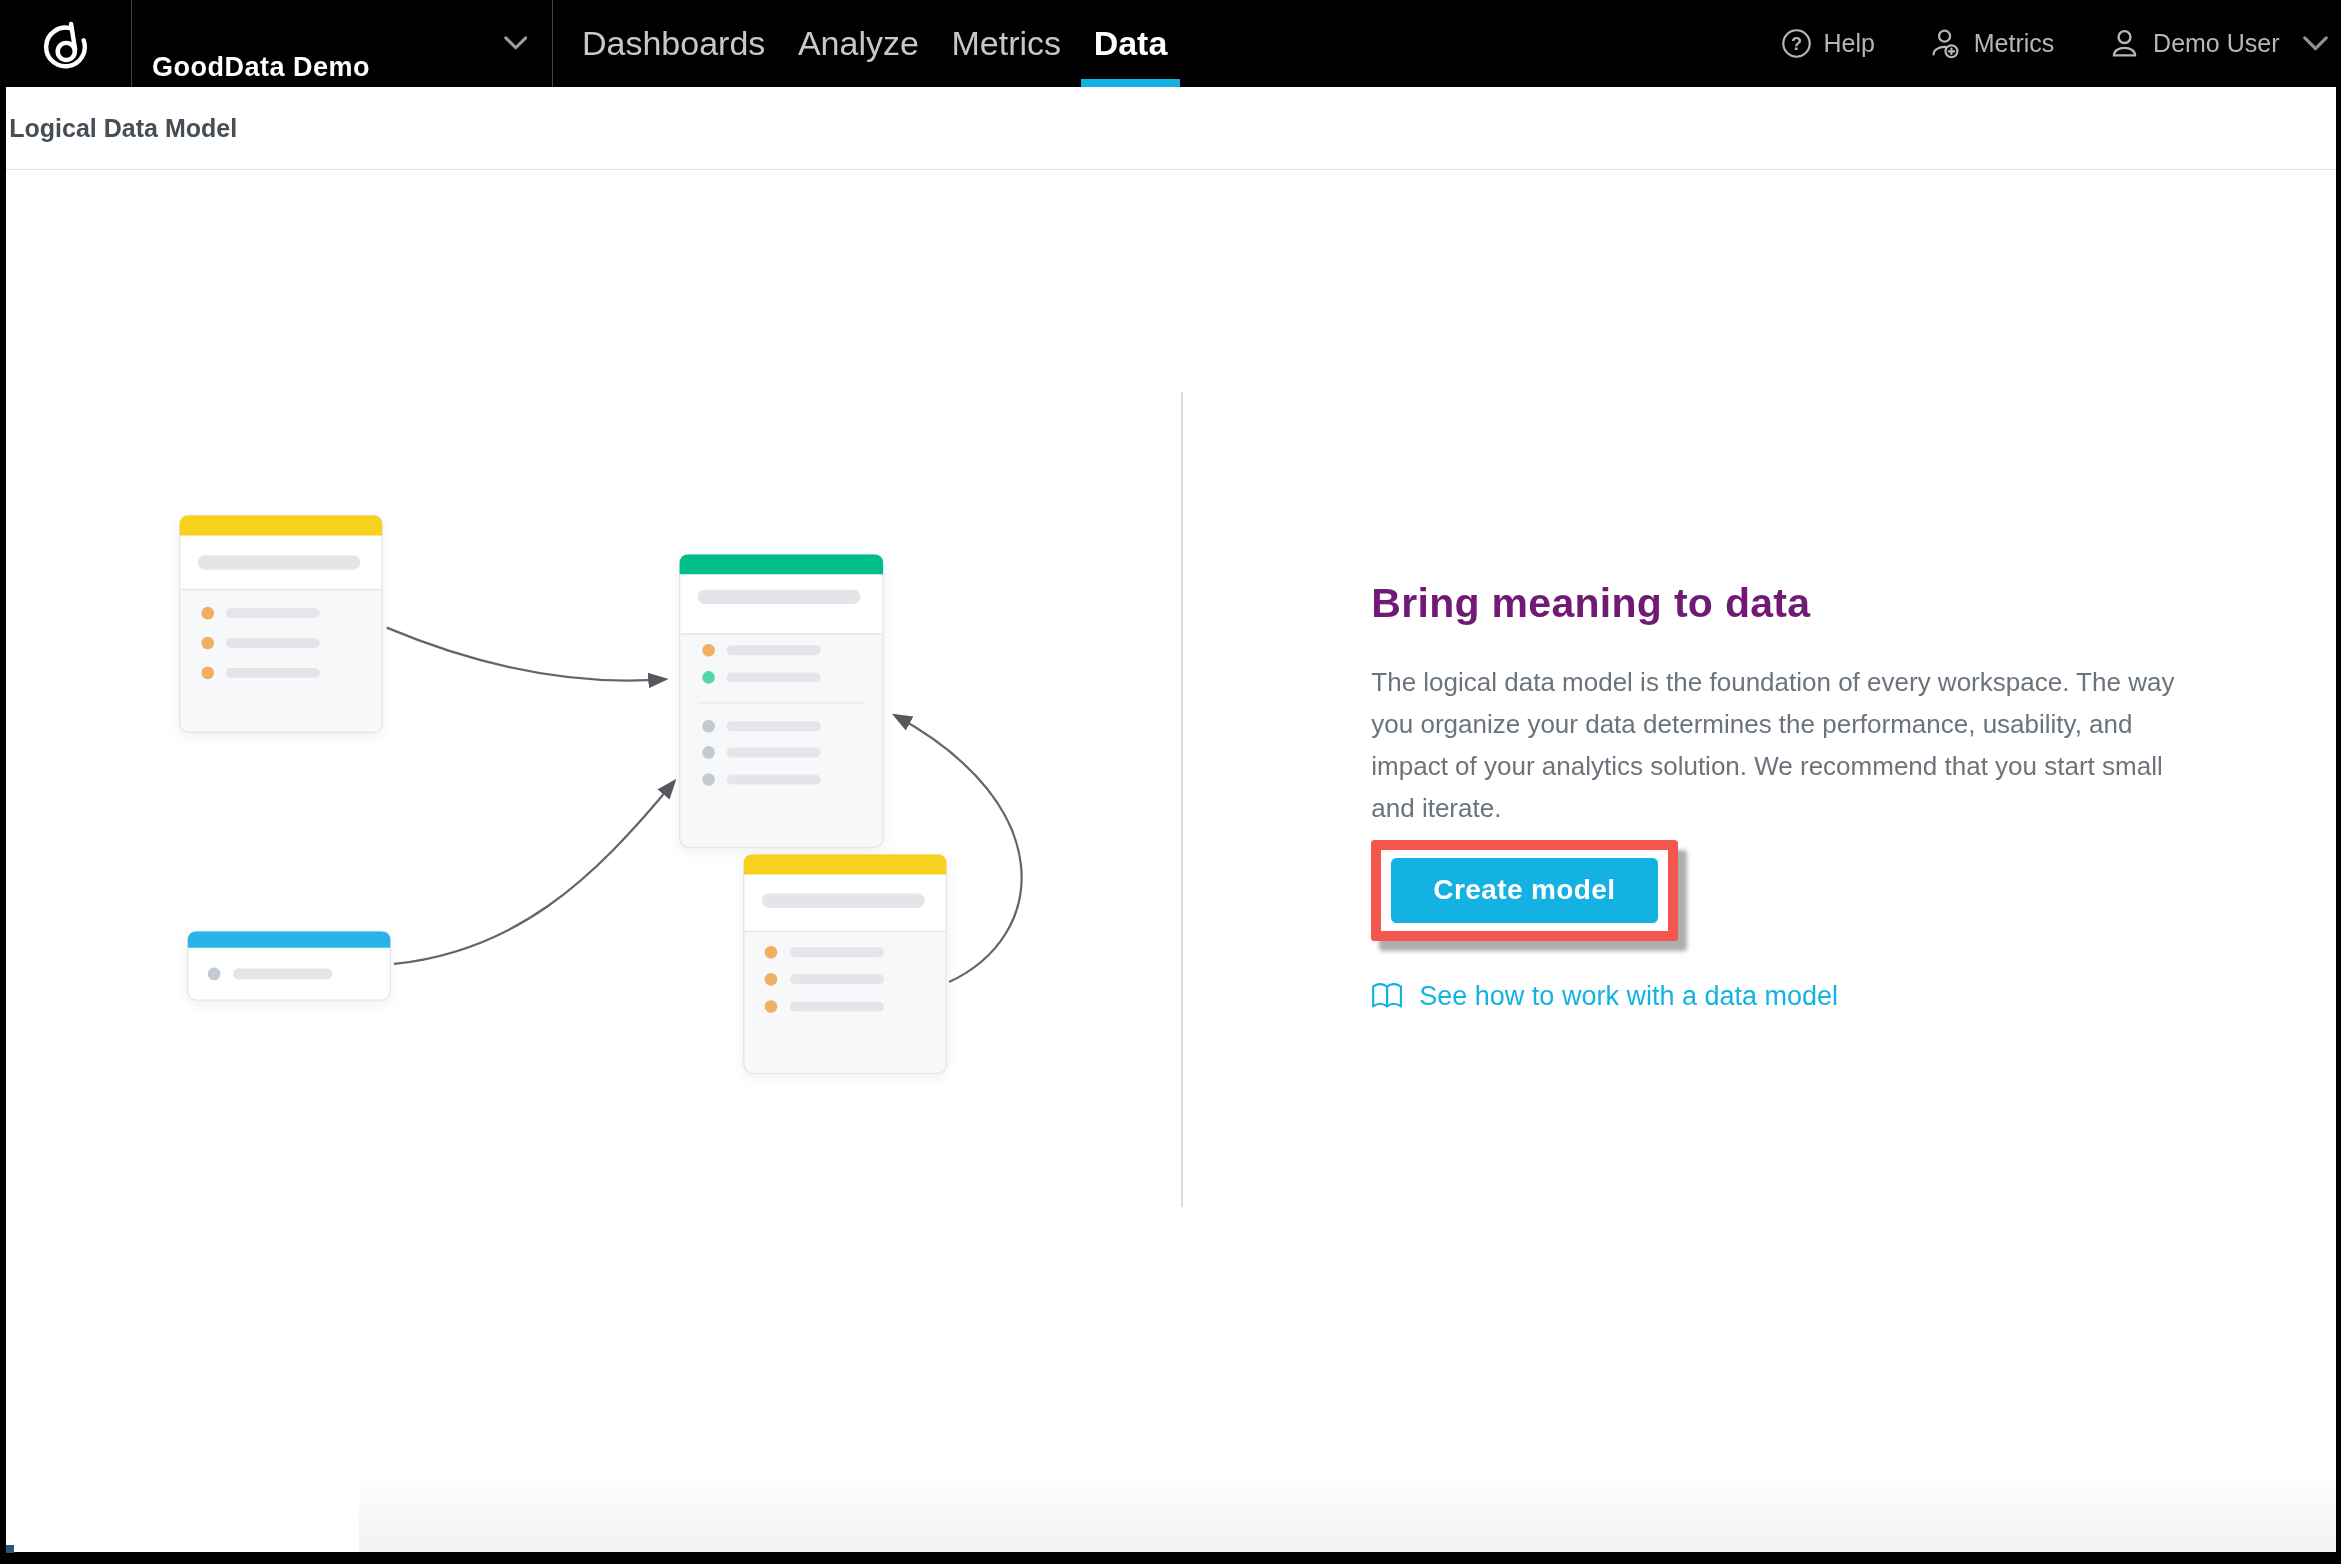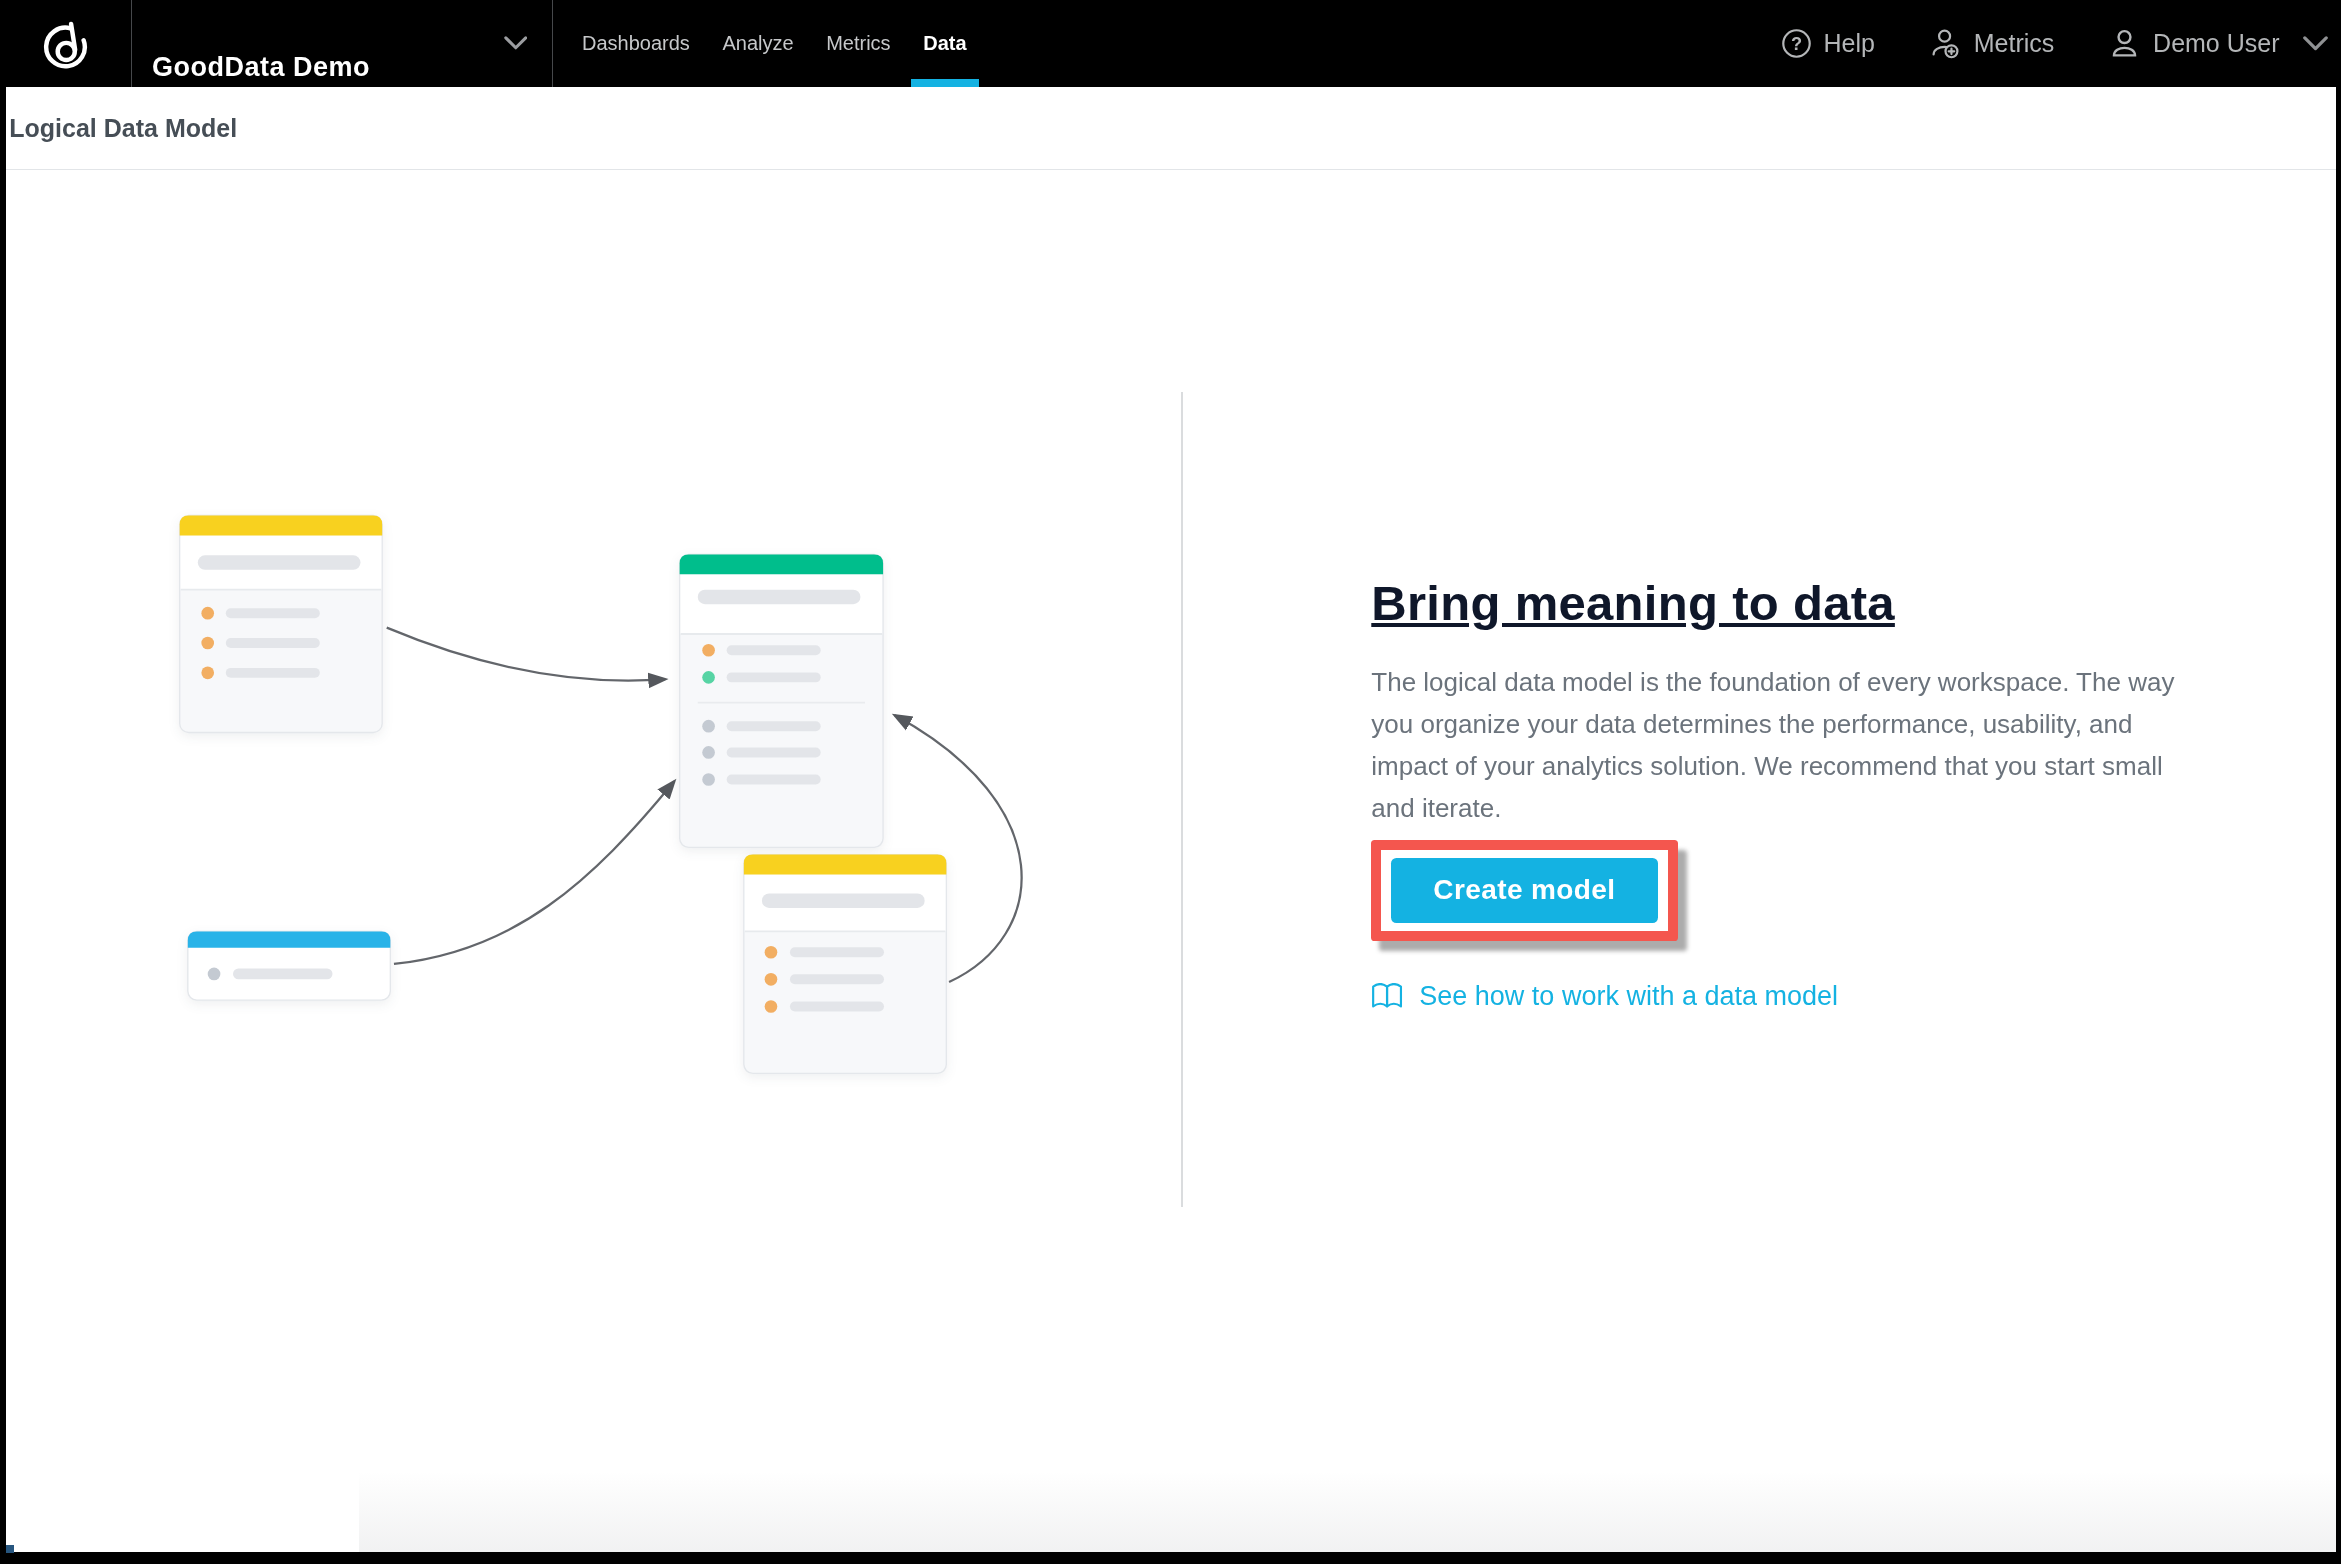--- a/index.html
+++ b/index.html
@@ -22,21 +22,21 @@
   }
   .workspace {
     width: 421px; border-right: 1.8px solid #46484b;
     display: flex; align-items: center; padding: 0 25px 0 20px;
     cursor: pointer;
   }
   .workspace-name { flex: 1; color: #fff; font-size: 27px; font-weight: bold; letter-spacing: 0.5px; margin-top: 48px; }
   .nav { display: flex; align-items: stretch; margin-left: 12.7px; }
   .nav-item {
     display: flex; align-items: center; padding: 0 16.3px; position: relative;
-    color: #c6c8ca; font-size: 20px; cursor: pointer; white-space: nowrap;
+    color: #c6c8ca; font-size: 34px; cursor: pointer; white-space: nowrap;
   }
   .nav-item.active { color: #fff; font-weight: bold; justify-content: flex-end; }
   .nav-underline {
     position: absolute; left: 3.6px; right: 3.6px; bottom: 0; height: 8.1px;
     background: #14b2e2;
   }
   .topbar-right { margin-left: auto; display: flex; align-items: center; gap: 54px; padding-right: 14.5px; }
   .tb-action { display: flex; align-items: center; gap: 11.8px; color: #b4b6b8; font-size: 25px; cursor: pointer; white-space: nowrap; }
   .tb-action svg { display: block; }
 
@@ -57,21 +57,21 @@
   .pill { fill: #e3e5e9; }
   .card-shadow { filter: drop-shadow(0 4px 6px rgba(30,40,50,0.07)); }
 
   .vertical-divider {
     position: absolute; left: 1175px; top: 305px; width: 1.8px; height: 815px;
     background: #dadcde;
   }
 
   
   .panel { position: absolute; left: 1365px; top: 493px; width: 841px; }
-  .panel h1 { font-size: 49px; line-height: 47px; color: #0f172a; font-weight: bold; letter-spacing: 0.3px; text-decoration: underline; }
+  .panel h1 { font-size: 41px; line-height: 47px; color: #701a75; font-weight: bold; letter-spacing: 0.3px; }
   .panel p  { margin-top: 34px; width: 809px; font-size: 26px; line-height: 42px; color: #6b737c; }
 
   .annotation-box {
     display: inline-block; margin-top: 11px;
     border: 10px solid #f4564e; border-radius: 3.6px; background: #fff;
     padding: 8.1px 10px;
     box-shadow: 8.1px 10px 4.5px rgba(70,70,70,0.45);
   }
   .create-model-btn {
     display: block; border: none; cursor: pointer;

